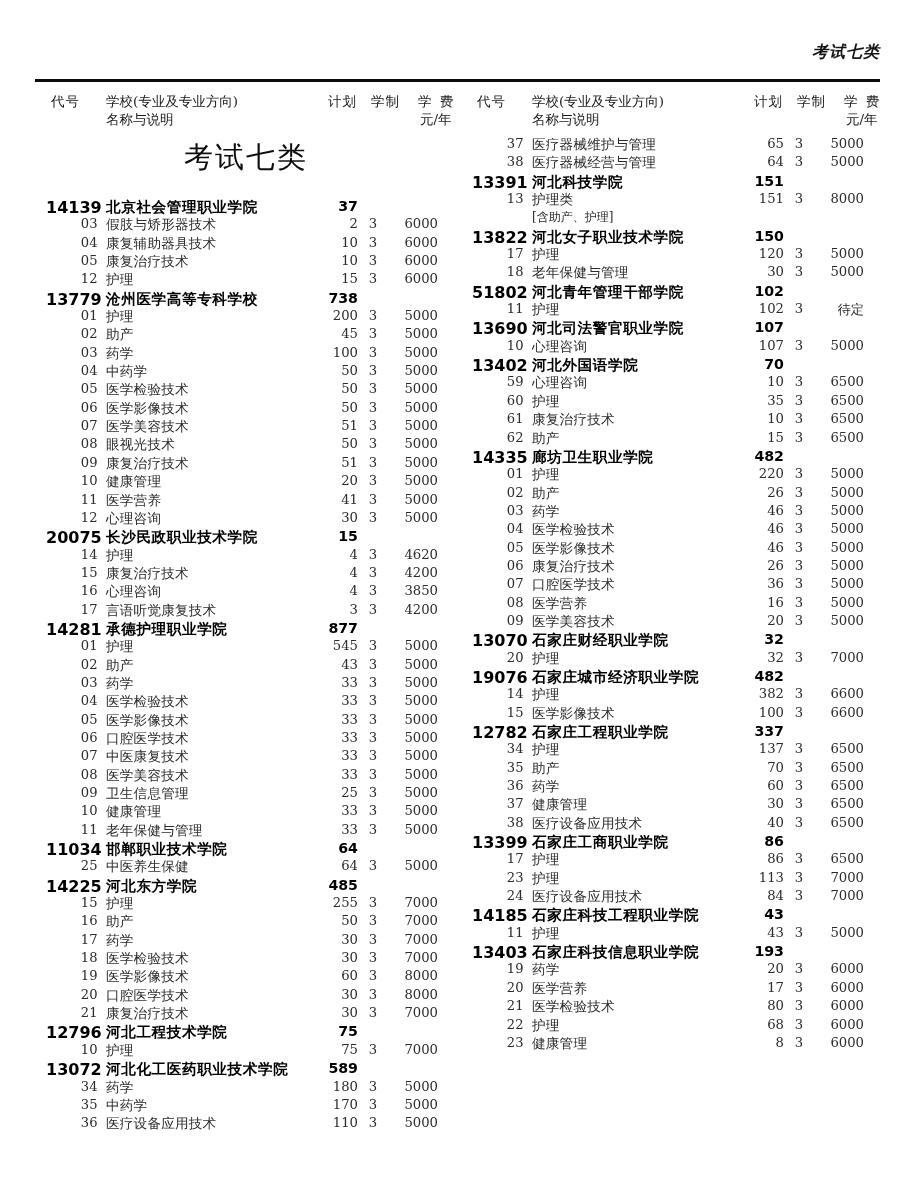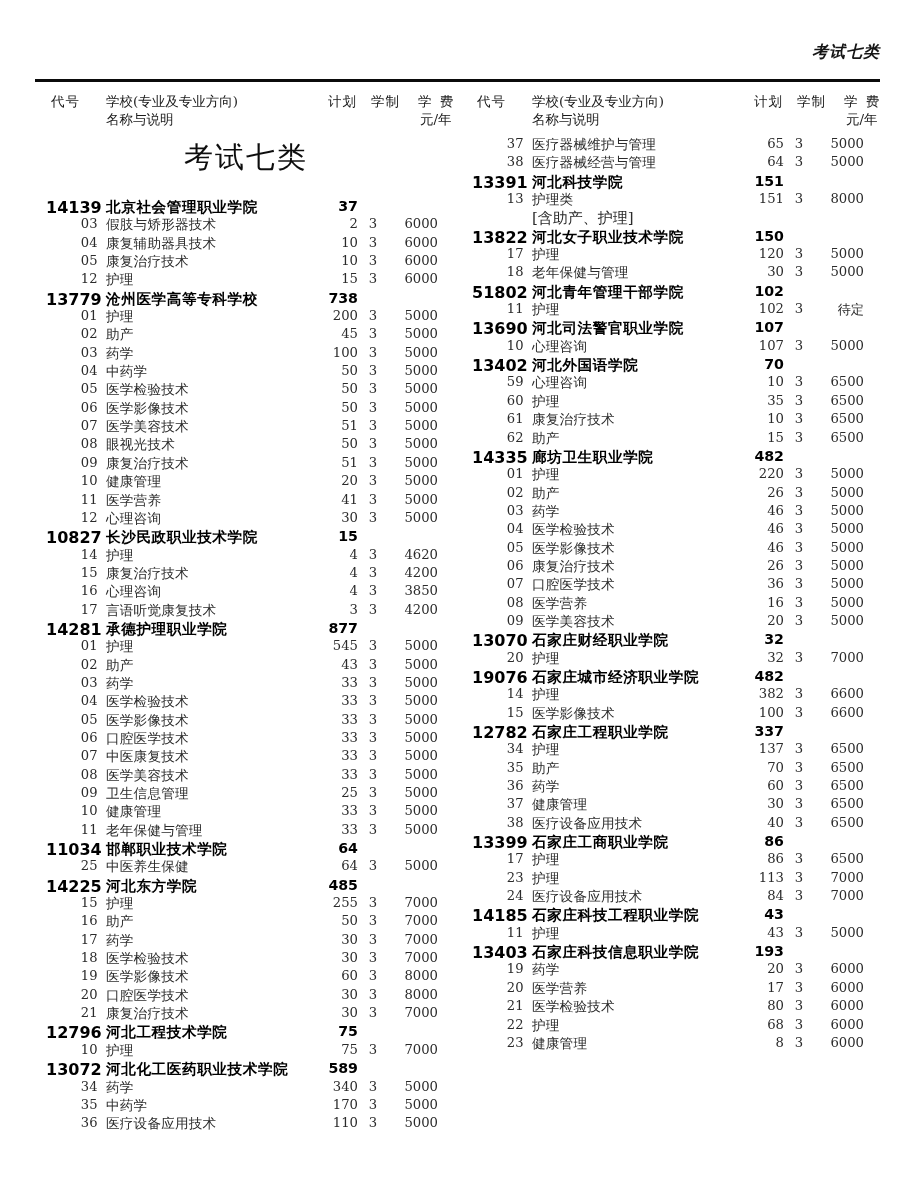--- a/index.html
+++ b/index.html
@@ -156,21 +156,21 @@
     white-space: nowrap;
     letter-spacing: 0.2px;
   }
   .row.school .c-name {
     letter-spacing: 0.6px;
   }
   .c-note {
     position: absolute;
     left: 60px; top: 0;
     white-space: nowrap;
-    font-size: 15px;
+    font-size: 12px;
     color: #2b2b2b;
   }
 
   .c-plan {
     position: absolute;
     left: 258px; top: 0;
     width: 54px;
     text-align: right;
     font-size: 13.2px;
     font-family: "DejaVu Serif", "Liberation Serif", serif;
@@ -359,21 +359,21 @@
         <span class="c-fee">5000</span>
       </div>
       <div class="row major">
         <span class="c-code">12</span>
         <span class="c-name">心理咨询</span>
         <span class="c-plan">30</span>
         <span class="c-years">3</span>
         <span class="c-fee">5000</span>
       </div>
       <div class="row school">
-        <span class="c-code">10827</span>
+        <span class="c-code">20075</span>
         <span class="c-name">长沙民政职业技术学院</span>
         <span class="c-plan">15</span>
         <span class="c-years"></span>
         <span class="c-fee"></span>
       </div>
       <div class="row major">
         <span class="c-code">14</span>
         <span class="c-name">护理</span>
         <span class="c-plan">4</span>
         <span class="c-years">3</span>
@@ -571,21 +571,21 @@
       <div class="row school">
         <span class="c-code">13072</span>
         <span class="c-name">河北化工医药职业技术学院</span>
         <span class="c-plan">589</span>
         <span class="c-years"></span>
         <span class="c-fee"></span>
       </div>
       <div class="row major">
         <span class="c-code">34</span>
         <span class="c-name">药学</span>
-        <span class="c-plan">340</span>
+        <span class="c-plan">180</span>
         <span class="c-years">3</span>
         <span class="c-fee">5000</span>
       </div>
       <div class="row major">
         <span class="c-code">35</span>
         <span class="c-name">中药学</span>
         <span class="c-plan">170</span>
         <span class="c-years">3</span>
         <span class="c-fee">5000</span>
       </div>

